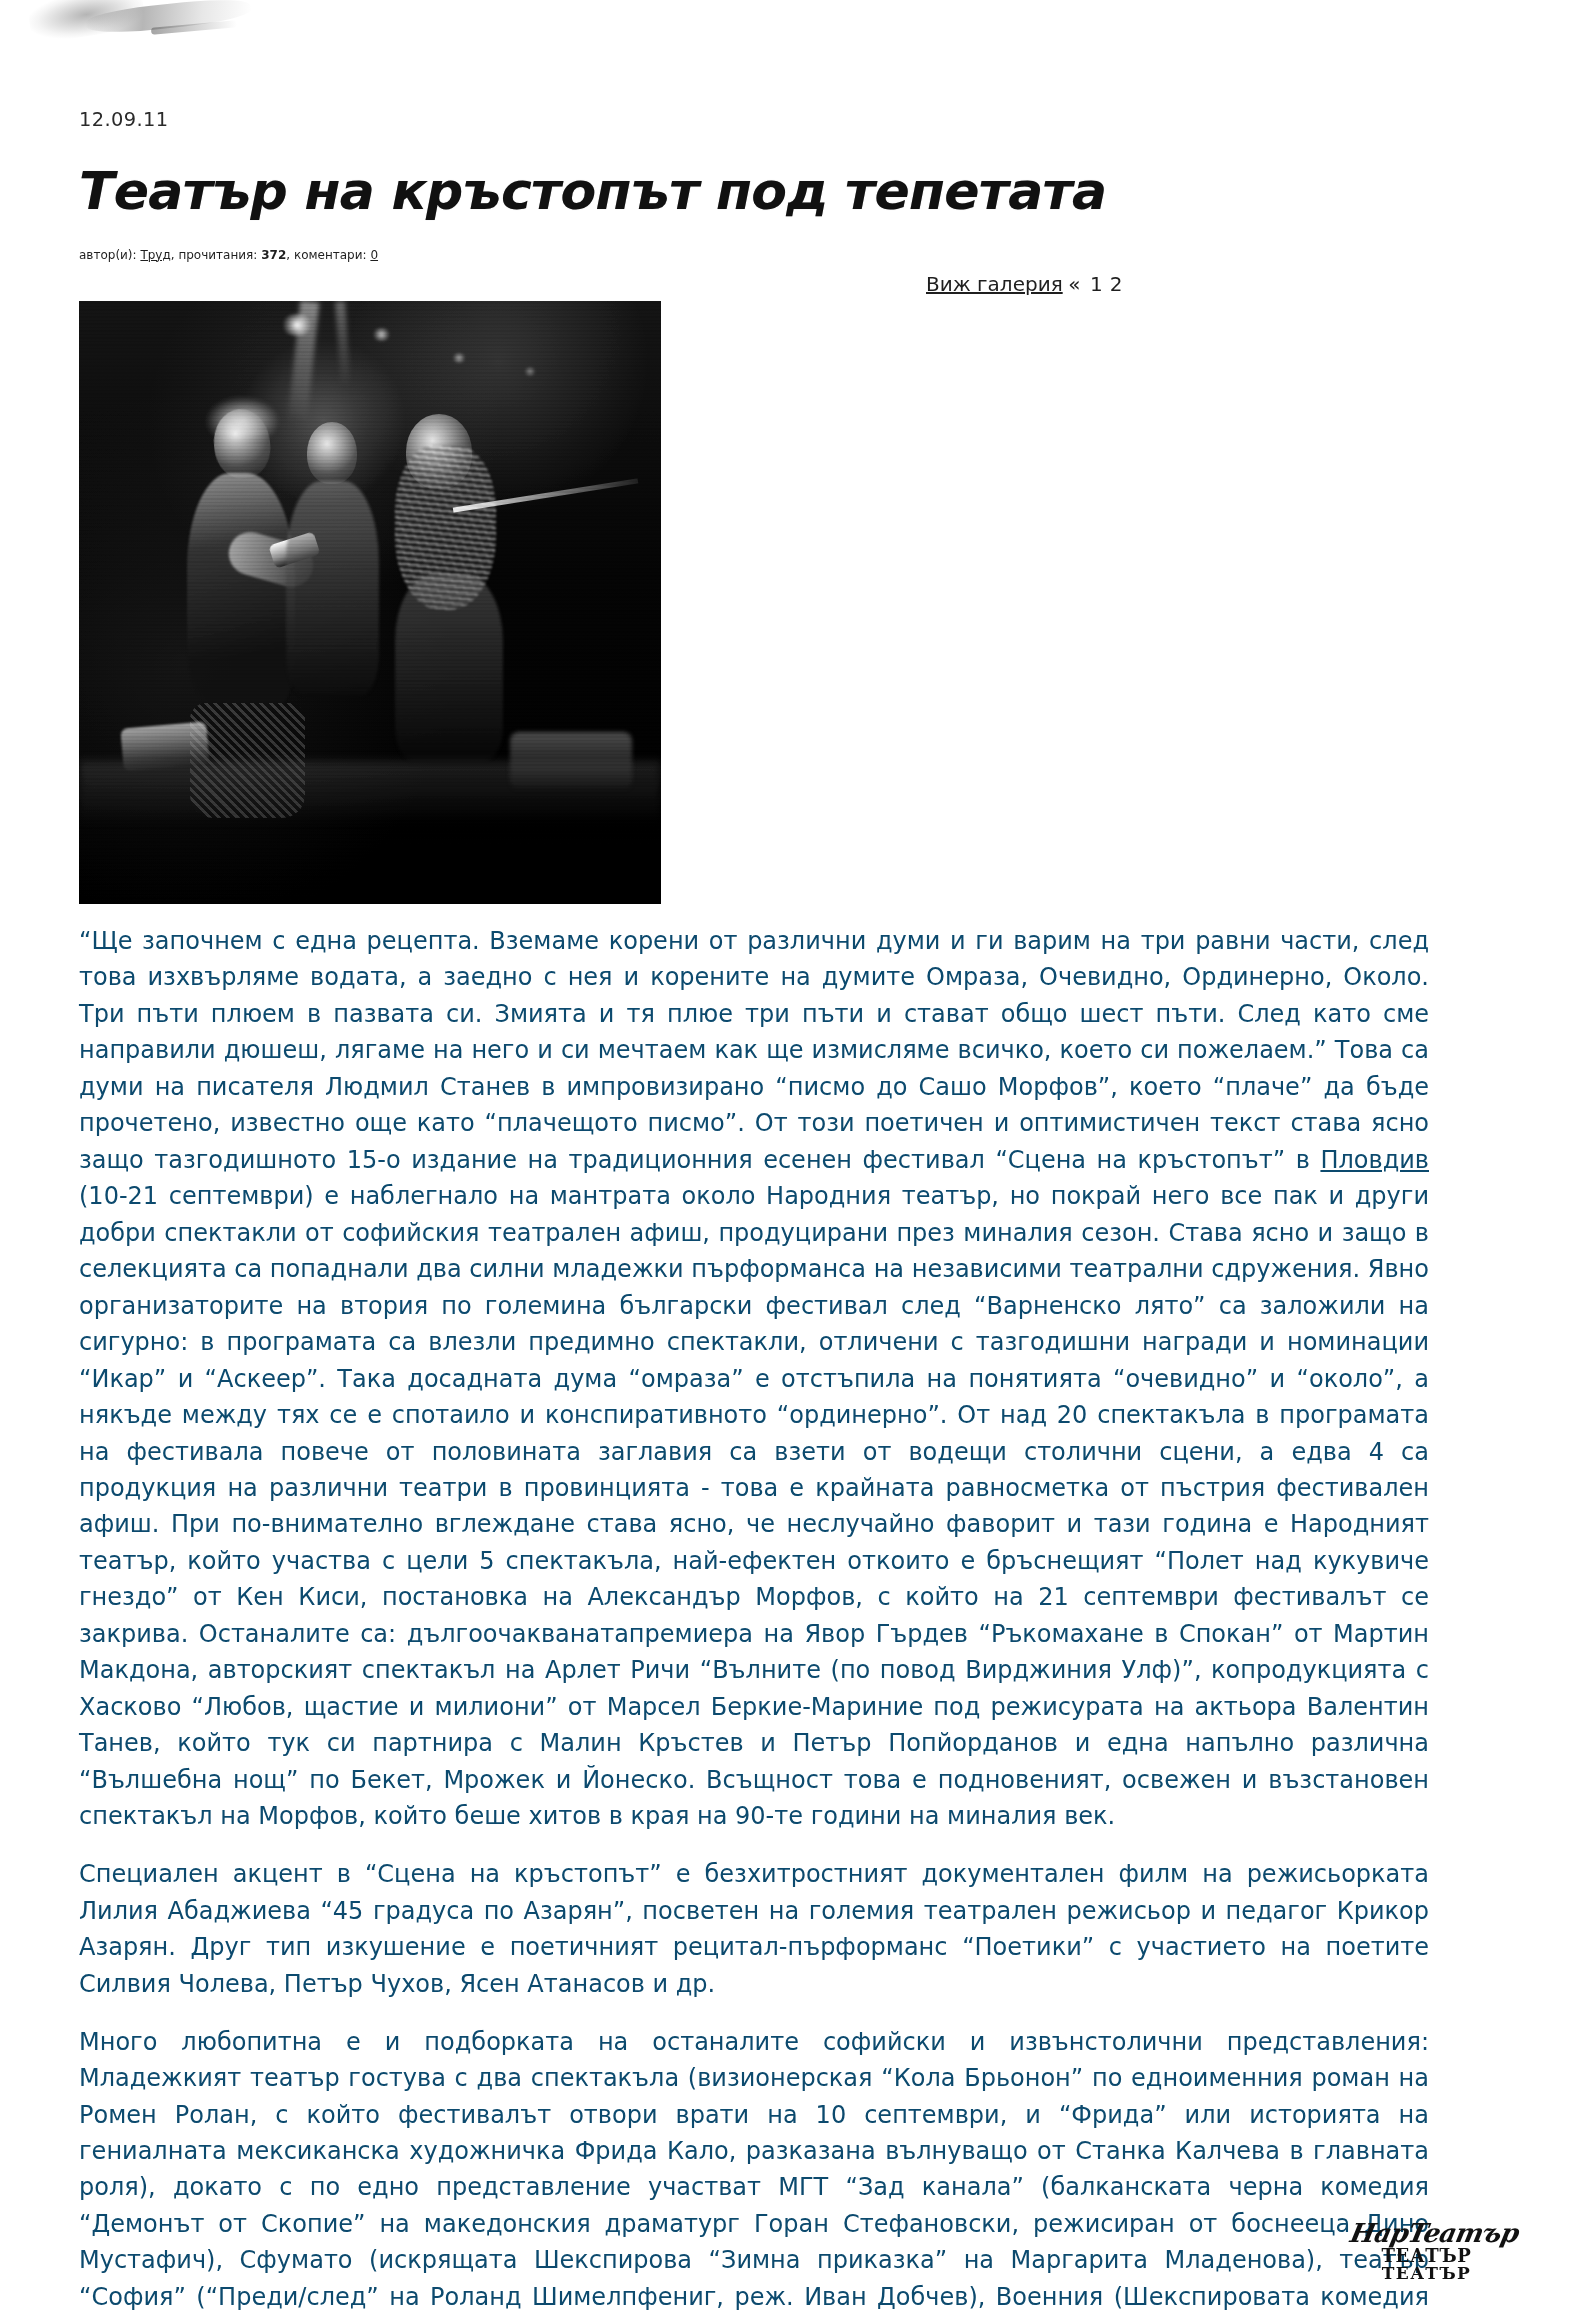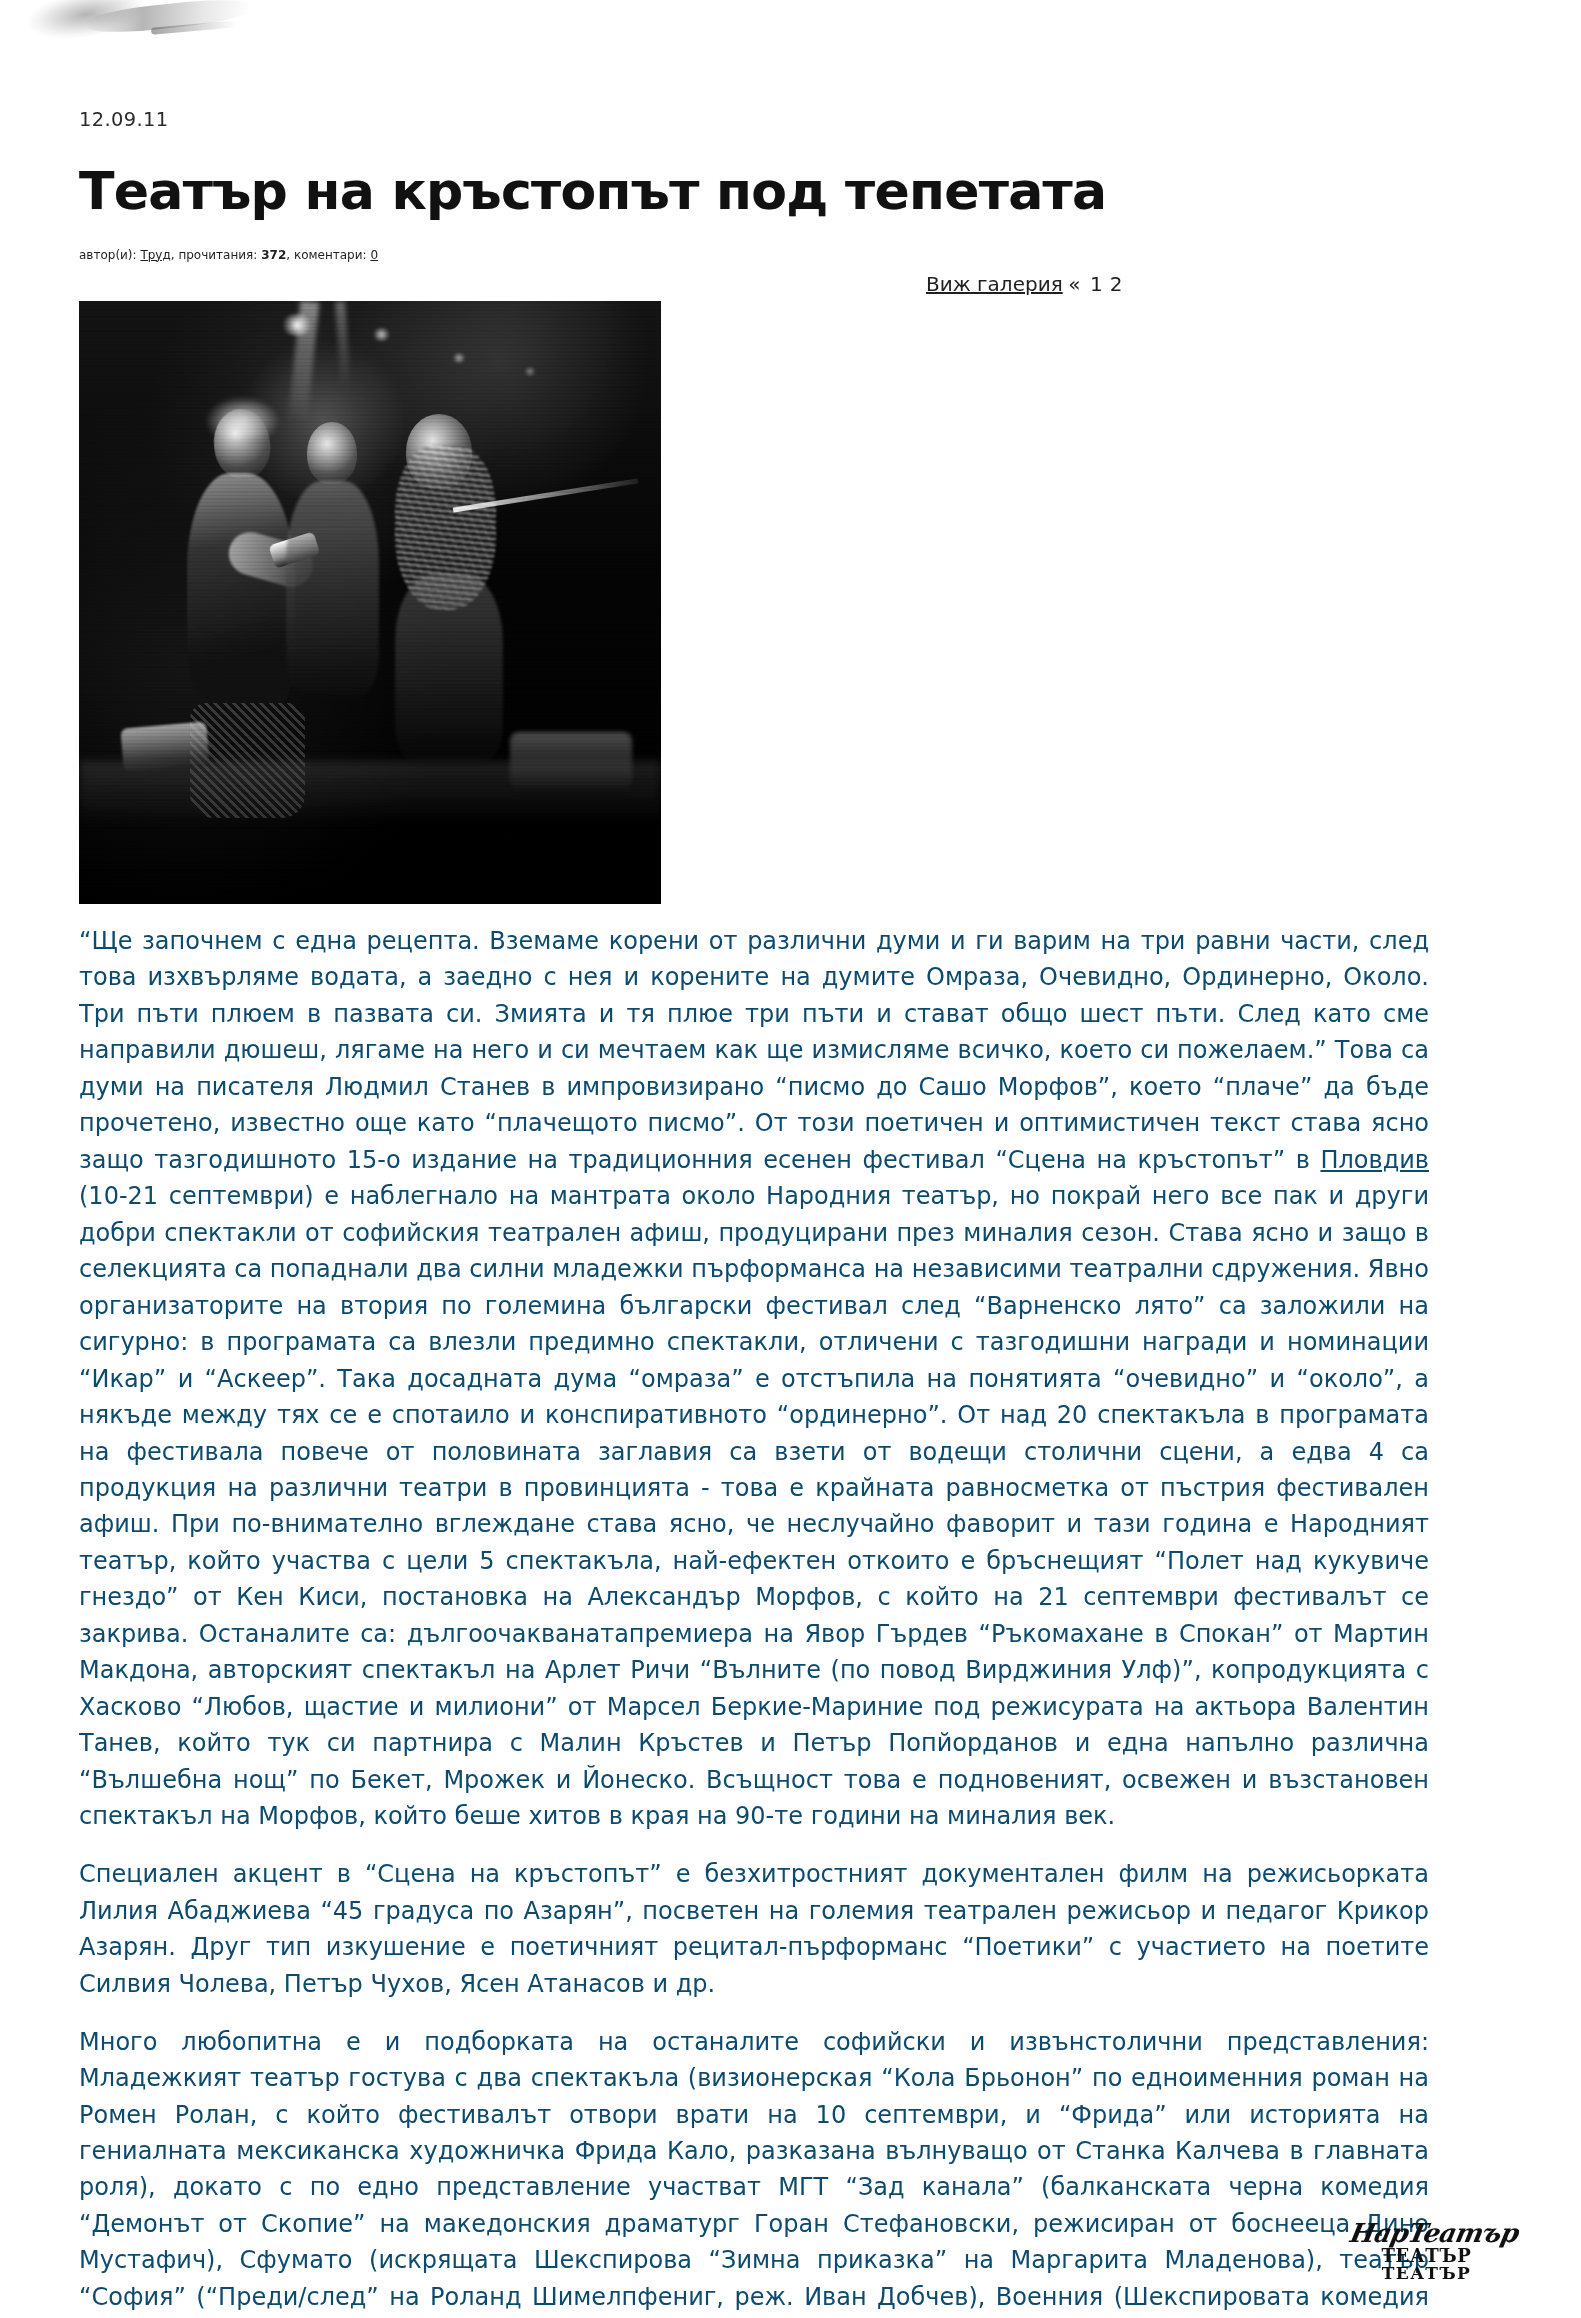--- a/index.html
+++ b/index.html
@@ -65,20 +65,21 @@
 
   .headline {
     font-family: "DejaVu Sans", sans-serif;
     font-weight: bold;
     font-size: 52px;
     line-height: 1.05;
     letter-spacing: -0.7px;
     color: #111111;
     margin: 0 0 29px 0;
     text-shadow: 0 0 0.7px rgba(0,0,0,0.35);
+    font-style: italic;
   }
 
   .byline {
     font-size: 12px;
     color: #1f1f1f;
     margin-bottom: 10px;
   }
   .byline .author-link,
   .byline .comments-link {
     text-decoration: underline;

